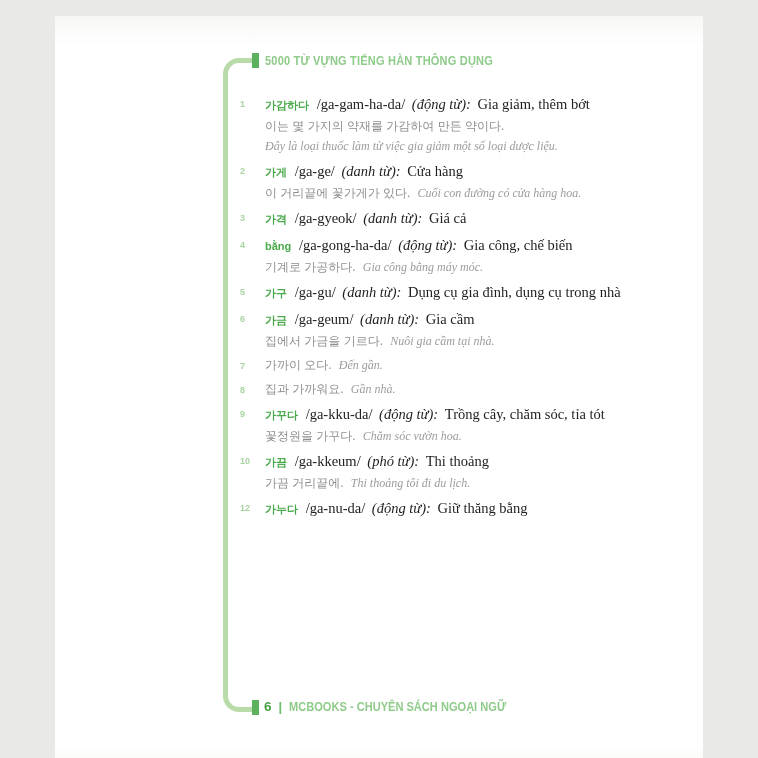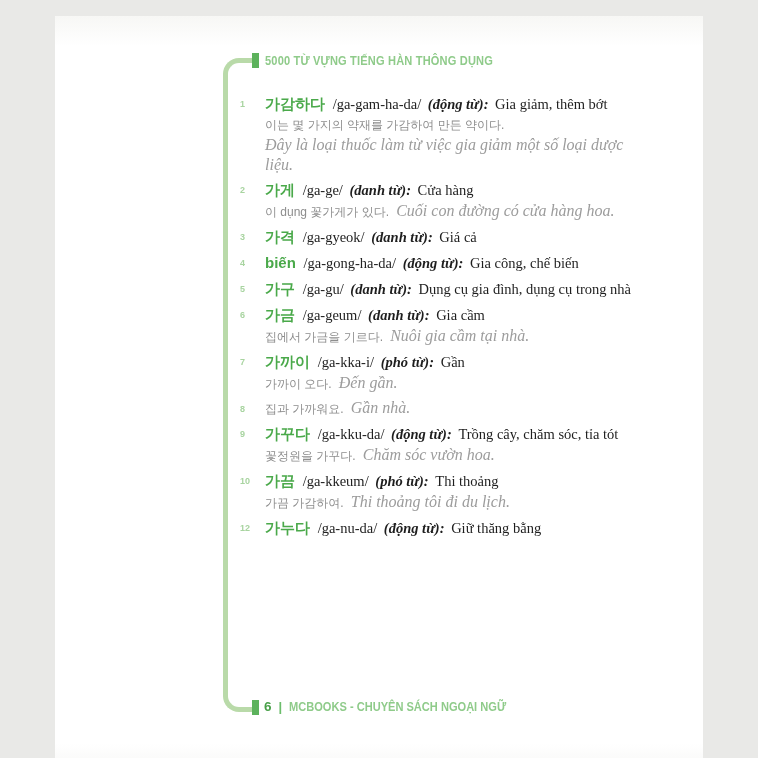--- a/index.html
+++ b/index.html
@@ -42,33 +42,33 @@
     width:25px; flex:0 0 25px;
     color:#a8d4a0;
     font-family:"Liberation Sans","DejaVu Sans",sans-serif;
     font-size:9px; font-weight:bold; padding-top:6px;
   }
   .entry-body { flex:1; }
   .headline { font-size:14.5px; line-height:22px; color:#1e1e1e; }
   .kw {
     color:#4aa94a; font-weight:bold;
     font-family:"Liberation Sans","DejaVu Sans",sans-serif;
-    font-size:15px; margin-right:4px;
+    font-size:11px; margin-right:4px;
   }
   .roman { color:#222; }
-  .pos { font-style:italic; font-weight:bold; color:#1e1e1e; margin-left:3px; }
+  .pos { font-style:italic; font-weight:normal; color:#1e1e1e; margin-left:3px; }
   .meaning { color:#1e1e1e; margin-left:3px; }
   .example { font-size:12.5px; line-height:20px; }
   .ex-kr {
     color:#8d8d8d;
     font-family:"Liberation Sans","DejaVu Sans",sans-serif;
     font-size:12px; margin-right:4px;text-align:right;
   }
   .ex-vi {
-    color:#9c9c9c; font-style:italic; font-size:16px;
+    color:#9c9c9c; font-style:italic; font-size:12px;
     font-family:"Liberation Serif","DejaVu Serif",serif;
   }
   .entry.vi-newline .ex-vi { display:block; }
 
   .page-footer {
     position:absolute; left:209px; top:683px;
     font-family:"Liberation Sans","DejaVu Sans",sans-serif;
     font-weight:bold; font-size:13.5px;
     white-space:nowrap;
     display:flex; align-items:center; gap:7px;
@@ -111,21 +111,21 @@
     <div class="entry">
       <div class="num">2</div>
       <div class="entry-body">
         <div class="headline">
           <span class="kw">가게</span>
           <span class="roman">/ga-ge/</span>
           <span class="pos">(danh từ):</span>
           <span class="meaning">Cửa hàng</span>
         </div>
         <div class="example">
-          <span class="ex-kr">이 dụng 꽃가게가 있다.</span>
+          <span class="ex-kr">이 거리끝에 꽃가게가 있다.</span>
           <span class="ex-vi">Cuối con đường có cửa hàng hoa.</span>
         </div>
       </div>
     </div>
 
     <div class="entry">
       <div class="num">3</div>
       <div class="entry-body">
         <div class="headline">
           <span class="kw">가격</span>
@@ -133,24 +133,28 @@
           <span class="pos">(danh từ):</span>
           <span class="meaning">Giá cả</span>
         </div>
       </div>
     </div>
 
     <div class="entry">
       <div class="num">4</div>
       <div class="entry-body">
         <div class="headline">
-          <span class="kw">biến</span>
+          <span class="kw">bằng</span>
           <span class="roman">/ga-gong-ha-da/</span>
           <span class="pos">(động từ):</span>
           <span class="meaning">Gia công, chế biến</span>
+        </div>
+        <div class="example">
+          <span class="ex-kr">기계로 가공하다.</span>
+          <span class="ex-vi">Gia công bằng máy móc.</span>
         </div>
       </div>
     </div>
 
     <div class="entry">
       <div class="num">5</div>
       <div class="entry-body">
         <div class="headline">
           <span class="kw">가구</span>
           <span class="roman">/ga-gu/</span>
@@ -172,26 +176,20 @@
         <div class="example">
           <span class="ex-kr">집에서 가금을 기르다.</span>
           <span class="ex-vi">Nuôi gia cầm tại nhà.</span>
         </div>
       </div>
     </div>
 
     <div class="entry">
       <div class="num">7</div>
       <div class="entry-body">
-        <div class="headline">
-          <span class="kw">가까이</span>
-          <span class="roman">/ga-kka-i/</span>
-          <span class="pos">(phó từ):</span>
-          <span class="meaning">Gần</span>
-        </div>
         <div class="example">
           <span class="ex-kr">가까이 오다.</span>
           <span class="ex-vi">Đến gần.</span>
         </div>
       </div>
     </div>
 
     <div class="entry">
       <div class="num">8</div>
       <div class="entry-body">
@@ -221,21 +219,21 @@
     <div class="entry">
       <div class="num">10</div>
       <div class="entry-body">
         <div class="headline">
           <span class="kw">가끔</span>
           <span class="roman">/ga-kkeum/</span>
           <span class="pos">(phó từ):</span>
           <span class="meaning">Thi thoảng</span>
         </div>
         <div class="example">
-          <span class="ex-kr">가끔 가감하여.</span>
+          <span class="ex-kr">가끔 거리끝에.</span>
           <span class="ex-vi">Thi thoảng tôi đi du lịch.</span>
         </div>
       </div>
     </div>
 
 
     <div class="entry">
       <div class="num">12</div>
       <div class="entry-body">
         <div class="headline">

